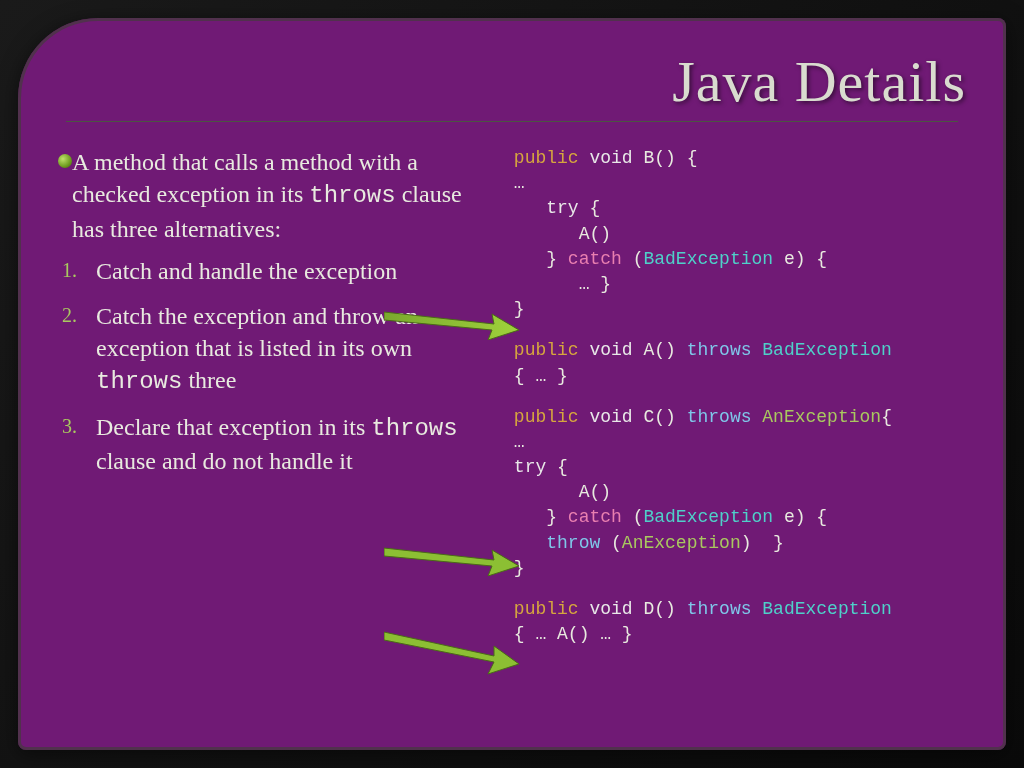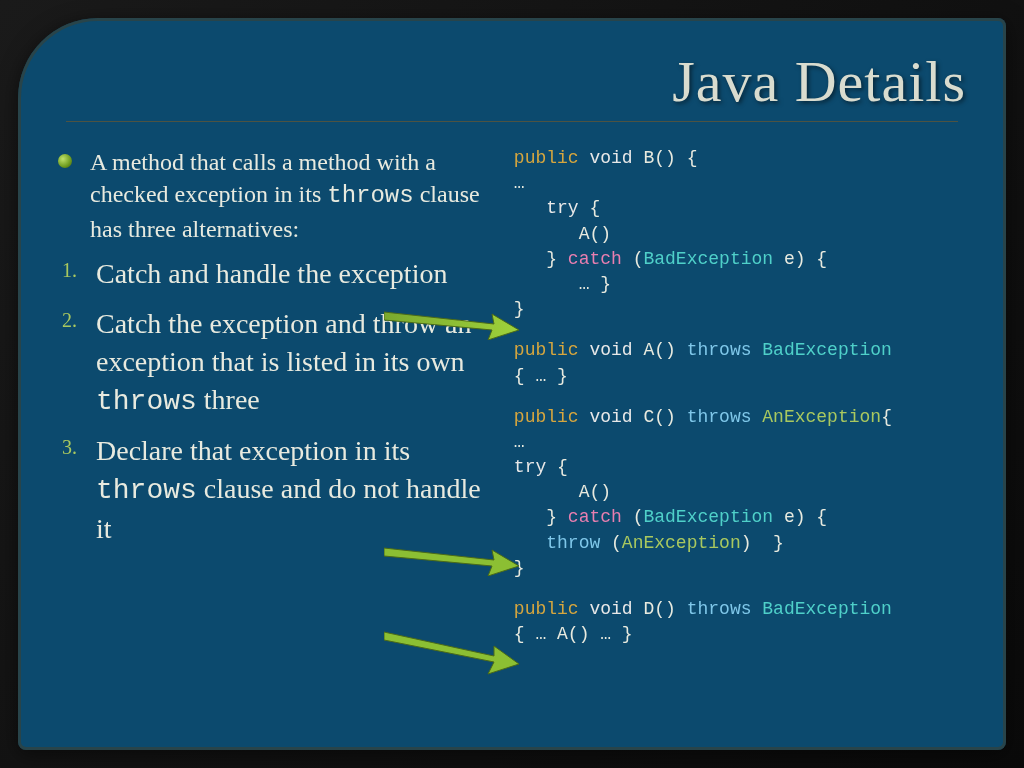--- a/index.html
+++ b/index.html
@@ -4,21 +4,21 @@
 <style>
   * { box-sizing: border-box; margin: 0; padding: 0; }
   html, body { width: 1024px; height: 768px; overflow: hidden; }
   body {
     background: linear-gradient(135deg, #1a1a1a 0%, #0a0a0a 100%);
     font-family: Georgia, 'Times New Roman', serif;
   }
   .slide {
     position: absolute;
     left: 18px; top: 18px; right: 18px; bottom: 18px;
-    background: #0c4a6e;
+    background: #701a75;
     border-radius: 80px 8px 8px 8px;
     box-shadow: inset 0 0 0 3px rgba(60,65,50,0.6), 0 4px 20px rgba(0,0,0,0.5);
     padding: 30px 40px 30px 40px;
   }
   .title {
     text-align: right;
     color: #d9dccf;
     font-size: 58px;
     font-weight: normal;
     text-shadow: 2px 2px 4px rgba(0,0,0,0.5);
@@ -30,21 +30,21 @@
     border-top: 1.5px solid #4d5343;
     margin: 0 8px 24px 8px;
   }
   .cols { display: flex; gap: 20px; }
   .left {
     flex: 0 0 48%;
     color: #e8eadf;
     font-size: 24px;
     line-height: 1.35;
   }
-  .intro { display: flex; gap: 18px; margin-bottom: 10px; }
+  .intro { display: flex; gap: 0; margin-bottom: 10px; }
   .bullet-dot {
     flex: 0 0 auto;
     width: 14px; height: 14px;
     margin-top: 8px;
     background: radial-gradient(circle at 35% 35%, #bfe26a, #6e9b1f 60%, #3e5a10);
     border-radius: 50%;
   }
   .intro-text { }
   .code-inline {
     font-family: 'Courier New', Courier, monospace;
@@ -52,21 +52,21 @@
   }
   ol.alts {
     list-style: none;
     counter-reset: alt;
     margin-left: 38px;
   }
   ol.alts li {
     counter-increment: alt;
     position: relative;
     margin-bottom: 12px;
-    font-size: 28px;
+    font-size: 24px;
   }
   ol.alts li::before {
     content: counter(alt) ".";
     position: absolute;
     left: -34px;
     top: 2px;
     color: #a9c85f;
     font-size: 20px;
   }
   .right {

